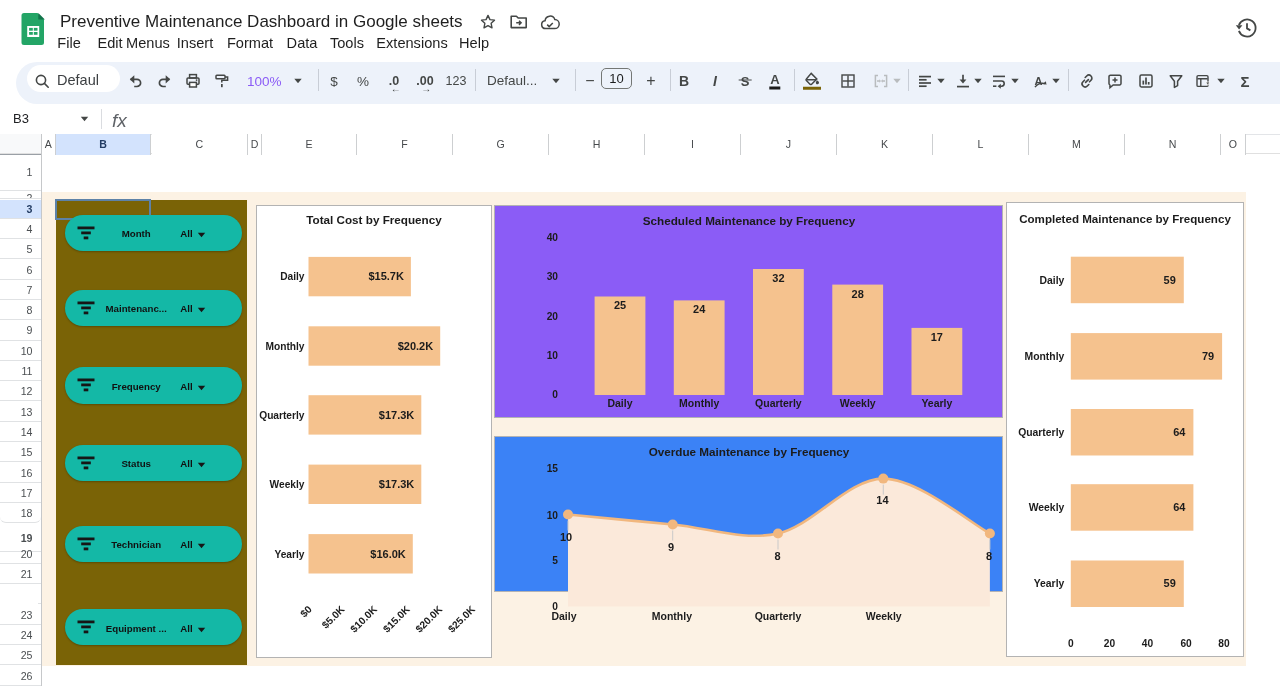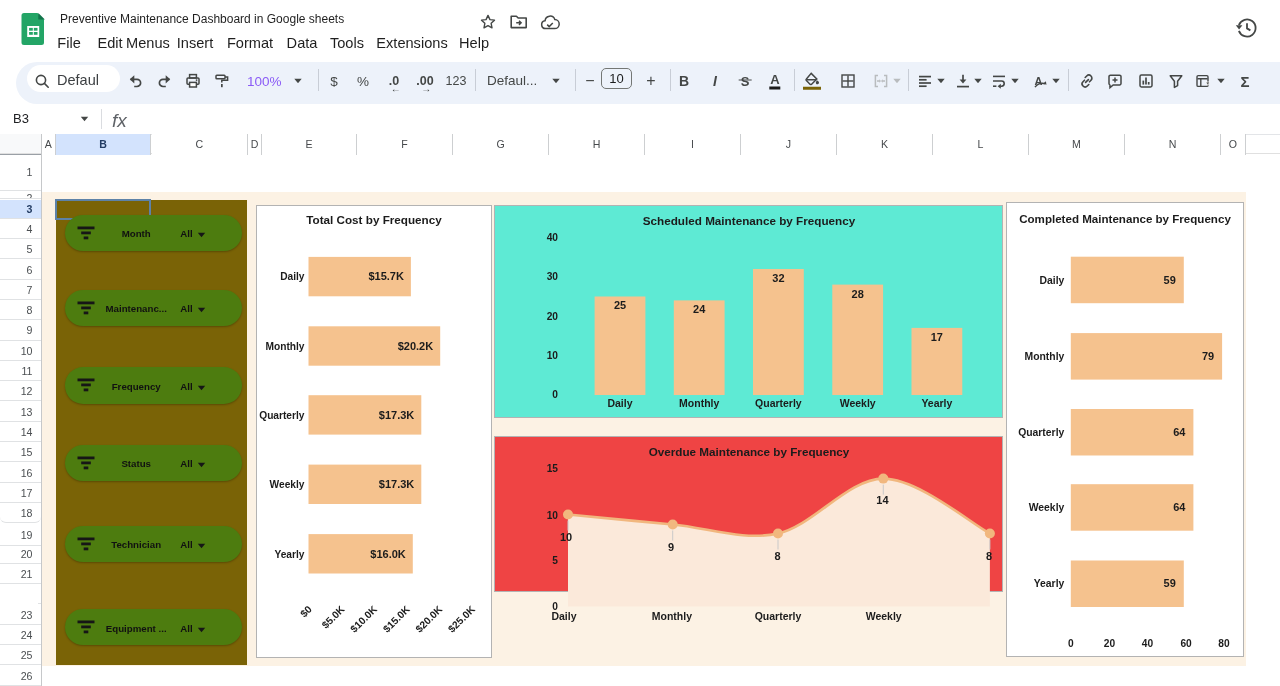--- a/index.html
+++ b/index.html
@@ -1,39 +1,39 @@
 <!DOCTYPE html>
 <html><head><meta charset="utf-8"><style>
 html,body{margin:0;padding:0}
 #app{position:relative;width:1280px;height:686px;background:#fff;font-family:"Liberation Sans",sans-serif;overflow:hidden}
 .abs{position:absolute}
 .tbi{position:absolute;transform:translate(-50%,-50%);display:flex;align-items:center}
 .mi{position:absolute;top:35px;transform:translateX(-50%);font-size:14.6px;color:#1f1f1f}
 .colh{position:absolute;top:133.5px;height:21px;border-right:1px solid #cdcfd1;font-size:10.6px;color:#4a4e51;display:flex;align-items:center;justify-content:center}
 .rowh{position:absolute;left:0;width:41px;box-sizing:border-box;padding-right:8.5px;border-bottom:1px solid #e0e2e4;font-size:10.6px;color:#4a4e51;display:flex;align-items:center;justify-content:flex-end}
-.pill{position:absolute;left:65.2px;width:176.4px;height:36.4px;background:#4d7c0f;border-radius:18.2px;box-shadow:0 1px 2px rgba(0,0,0,.25)}
+.pill{position:absolute;left:65.2px;width:176.4px;height:36.4px;background:#14b8a6;border-radius:18.2px;box-shadow:0 1px 2px rgba(0,0,0,.25)}
 .ptxt{position:absolute;left:29px;width:84px;text-align:center;top:13.6px;font-size:9.7px;font-weight:bold;color:#111}
 .pall{position:absolute;left:115px;top:13.6px;font-size:9.7px;font-weight:bold;color:#111}
 svg{display:block}
 </style></head><body>
 <div id="app">
 <div class="abs" style="left:20px;top:12px">
       <svg width="26" height="34" viewBox="0 0 26 34" style="">
         <path d="M3 1 h13.5 L23 7.5 V30.5 a2.5 2.5 0 0 1 -2.5 2.5 H3 A2.5 2.5 0 0 1 0.5 30.5 V3.5 A2.5 2.5 0 0 1 3 1z" fill="#23a566" transform="translate(1,0)"></path>
         <path d="M17.5 1 L24 7.5 H17.5z" fill="#12744a" transform="translate(0.8,0)"></path>
         <g fill="#fff">
           <rect x="7.2" y="14" width="12" height="11"></rect>
           <rect x="9.1" y="15.9" width="3.7" height="2.8" fill="#23a566"></rect>
           <rect x="13.8" y="15.9" width="3.7" height="2.8" fill="#23a566"></rect>
           <rect x="9.1" y="20" width="3.7" height="2.8" fill="#23a566"></rect>
           <rect x="13.8" y="20" width="3.7" height="2.8" fill="#23a566"></rect>
         </g>
       </svg>
     </div>
-<div class="abs" style="left:60px;top:12px;font-size:12px;color:#1f1f1f">Preventive Maintenance Dashboard in Google sheets</div>
+<div class="abs" style="left:60px;top:12px;font-size:17px;color:#1f1f1f">Preventive Maintenance Dashboard in Google sheets</div>
 <div class="abs" style="left:479px;top:12.5px">
       <svg width="18" height="18" viewBox="0 0 18 18" style="">
         <path d="M9 2.4 l1.95 4.2 4.55.55-3.35 3.15.85 4.55L9 12.6l-4 2.25.85-4.55L2.5 7.15l4.55-.55z" fill="none" stroke="#444746" stroke-width="1.4" stroke-linejoin="round"></path>
       </svg>
     </div>
 <div class="abs" style="left:509px;top:13px">
       <svg width="20" height="18" viewBox="0 0 20 18" style="">
         <path d="M2.2 3.2 h5.2 L9.2 5 h8 V14.6 H2.2z" fill="none" stroke="#444746" stroke-width="1.6" stroke-linejoin="round"></path>
         <path d="M7.2 9.8 h4.8 m-2 -2.1 l2.1 2.1 -2.1 2.1" fill="none" stroke="#444746" stroke-width="1.5"></path>
       </svg>
@@ -320,21 +320,21 @@
     <div class="rowh" style="top:321.3px;height:19.3px;">9</div>
     <div class="rowh" style="top:341.6px;height:19.3px;">10</div>
     <div class="rowh" style="top:361.9px;height:19.3px;">11</div>
     <div class="rowh" style="top:382.2px;height:19.3px;">12</div>
     <div class="rowh" style="top:402.5px;height:19.3px;">13</div>
     <div class="rowh" style="top:422.8px;height:19.3px;">14</div>
     <div class="rowh" style="top:443.1px;height:19.3px;">15</div>
     <div class="rowh" style="top:463.4px;height:19.3px;">16</div>
     <div class="rowh" style="top:483.7px;height:19.3px;">17</div>
     <div class="rowh" style="top:504.0px;height:19.3px;border-radius:6px;">18</div>
-    <div class="rowh" style="top:524.3px;height:22px;">19</div>
+    <div class="rowh" style="top:524.3px;height:28px;font-weight:bold;">19</div>
     <div class="rowh" style="top:544.6px;height:19.3px;">20</div>
     <div class="rowh" style="top:564.9px;height:19.3px;">21</div>
     <div class="rowh" style="top:585.2px;height:19.3px;margin-left:38px;">22</div>
     <div class="rowh" style="top:605.5px;height:19.3px;">23</div>
     <div class="rowh" style="top:625.8px;height:19.3px;">24</div>
     <div class="rowh" style="top:646.1px;height:19.3px;">25</div>
     <div class="rowh" style="top:666.4px;height:19.3px;">26</div>
     <div class="abs" style="left:41px;top:133.5px;width:1px;height:552px;background:#c6c8ca"></div>
 
 <div class="abs" style="left:42px;top:191.5px;width:1203.7px;height:474.9px;background:#fcf2e4"></div>
@@ -468,21 +468,21 @@
         <text x="47.5" y="351.6" text-anchor="end" font-size="10.2" font-family="Liberation Sans, sans-serif" font-weight="bold" fill="#1c1c1c">Yearly</text>
         <text x="148.8" y="351.6" text-anchor="end" font-size="11" font-family="Liberation Sans, sans-serif" font-weight="bold" fill="#1c1c1c">$16.0K</text>
         <text x="55.6" y="404" text-anchor="end" font-size="10.2" font-family="Liberation Sans, sans-serif" font-weight="bold" fill="#1c1c1c" transform="rotate(-45 55.6 404)">$0</text>
         <text x="88.2" y="404" text-anchor="end" font-size="10.2" font-family="Liberation Sans, sans-serif" font-weight="bold" fill="#1c1c1c" transform="rotate(-45 88.2 404)">$5.0K</text>
         <text x="120.8" y="404" text-anchor="end" font-size="10.2" font-family="Liberation Sans, sans-serif" font-weight="bold" fill="#1c1c1c" transform="rotate(-45 120.8 404)">$10.0K</text>
         <text x="153.4" y="404" text-anchor="end" font-size="10.2" font-family="Liberation Sans, sans-serif" font-weight="bold" fill="#1c1c1c" transform="rotate(-45 153.4 404)">$15.0K</text>
         <text x="186.0" y="404" text-anchor="end" font-size="10.2" font-family="Liberation Sans, sans-serif" font-weight="bold" fill="#1c1c1c" transform="rotate(-45 186.0 404)">$20.0K</text>
         <text x="218.6" y="404" text-anchor="end" font-size="10.2" font-family="Liberation Sans, sans-serif" font-weight="bold" fill="#1c1c1c" transform="rotate(-45 218.6 404)">$25.0K</text>
       </svg>
     </div>
-    <div class="abs" style="left:494px;top:205px;width:508.7px;height:212.7px;background:#5eead4;border:1px solid #b3b3b3;box-sizing:border-box">
+    <div class="abs" style="left:494px;top:205px;width:508.7px;height:212.7px;background:#8b5cf6;border:1px solid #b3b3b3;box-sizing:border-box">
       <svg width="506.7" height="210.7" viewBox="0 0 506.7 210.7" style="">
         <text x="254" y="19.3" text-anchor="middle" font-size="11.7" font-family="Liberation Sans, sans-serif" font-weight="bold" fill="#1c1c1c">Scheduled Maintenance by Frequency</text>
         <text x="63" y="35.1" text-anchor="end" font-size="10.2" font-family="Liberation Sans, sans-serif" font-weight="bold" fill="#1c1c1c">40</text>
         <text x="63" y="74.5" text-anchor="end" font-size="10.2" font-family="Liberation Sans, sans-serif" font-weight="bold" fill="#1c1c1c">30</text>
         <text x="63" y="113.89999999999999" text-anchor="end" font-size="10.2" font-family="Liberation Sans, sans-serif" font-weight="bold" fill="#1c1c1c">20</text>
         <text x="63" y="153.29999999999998" text-anchor="end" font-size="10.2" font-family="Liberation Sans, sans-serif" font-weight="bold" fill="#1c1c1c">10</text>
         <text x="63" y="192.29999999999998" text-anchor="end" font-size="10.2" font-family="Liberation Sans, sans-serif" font-weight="bold" fill="#1c1c1c">0</text>
         <rect x="99.6" y="90.5" width="50.8" height="98.5" fill="#f5c28e"></rect>
         <text x="125.0" y="103.5" text-anchor="middle" font-size="11" font-family="Liberation Sans, sans-serif" font-weight="bold" fill="#1c1c1c">25</text>
         <text x="125.0" y="200.8" text-anchor="middle" font-size="10.5" font-family="Liberation Sans, sans-serif" font-weight="bold" fill="#1c1c1c">Daily</text>
@@ -493,21 +493,21 @@
         <text x="283.4" y="76" text-anchor="middle" font-size="11" font-family="Liberation Sans, sans-serif" font-weight="bold" fill="#1c1c1c">32</text>
         <text x="283.4" y="200.8" text-anchor="middle" font-size="10.5" font-family="Liberation Sans, sans-serif" font-weight="bold" fill="#1c1c1c">Quarterly</text>
         <rect x="337.3" y="78.6" width="50.8" height="110.4" fill="#f5c28e"></rect>
         <text x="362.7" y="91.6" text-anchor="middle" font-size="11" font-family="Liberation Sans, sans-serif" font-weight="bold" fill="#1c1c1c">28</text>
         <text x="362.7" y="200.8" text-anchor="middle" font-size="10.5" font-family="Liberation Sans, sans-serif" font-weight="bold" fill="#1c1c1c">Weekly</text>
         <rect x="416.5" y="121.9" width="50.8" height="67.1" fill="#f5c28e"></rect>
         <text x="441.9" y="134.9" text-anchor="middle" font-size="11" font-family="Liberation Sans, sans-serif" font-weight="bold" fill="#1c1c1c">17</text>
         <text x="441.9" y="200.8" text-anchor="middle" font-size="10.5" font-family="Liberation Sans, sans-serif" font-weight="bold" fill="#1c1c1c">Yearly</text>
       </svg>
     </div>
-    <div class="abs" style="left:494px;top:436px;width:508.7px;height:156px;background:#ef4444;border:1px solid #b3b3b3;box-sizing:border-box">
+    <div class="abs" style="left:494px;top:436px;width:508.7px;height:156px;background:#3b82f6;border:1px solid #b3b3b3;box-sizing:border-box">
       <svg width="506.7" height="216.7" viewBox="0 0 506.7 216.7" style="">
         <text x="254" y="19.3" text-anchor="middle" font-size="11.7" font-family="Liberation Sans, sans-serif" font-weight="bold" fill="#1c1c1c">Overdue Maintenance by Frequency</text>
         <text x="63" y="35.0" text-anchor="end" font-size="10.2" font-family="Liberation Sans, sans-serif" font-weight="bold" fill="#1c1c1c">15</text>
         <text x="63" y="81.8" text-anchor="end" font-size="10.2" font-family="Liberation Sans, sans-serif" font-weight="bold" fill="#1c1c1c">10</text>
         <text x="63" y="126.89999999999999" text-anchor="end" font-size="10.2" font-family="Liberation Sans, sans-serif" font-weight="bold" fill="#1c1c1c">5</text>
         <text x="63" y="173.2" text-anchor="end" font-size="10.2" font-family="Liberation Sans, sans-serif" font-weight="bold" fill="#1c1c1c">0</text>
         <path d="M73,77.5 C90.5,79.2 142.7,84.3 177.7,87.5 C212.7,90.7 247.9,104.2 283,96.5 C318.1,88.9 353,41.6 388.3,41.6 C423.6,41.6 477.1,87.4 494.9,96.5 L494.9,169.6 L73,169.6 Z" fill="#fbe9da"></path>
         <path d="M73,77.5 C90.5,79.2 142.7,84.3 177.7,87.5 C212.7,90.7 247.9,104.2 283,96.5 C318.1,88.9 353,41.6 388.3,41.6 C423.6,41.6 477.1,87.4 494.9,96.5" fill="none" stroke="#f1b77e" stroke-width="2.6"></path>
         <line x1="73" y1="83.5" x2="73" y2="93.5" stroke="#c9c9c9" stroke-width="1"></line>
         <circle cx="73" cy="77.5" r="5" fill="#f1b77e"></circle>

